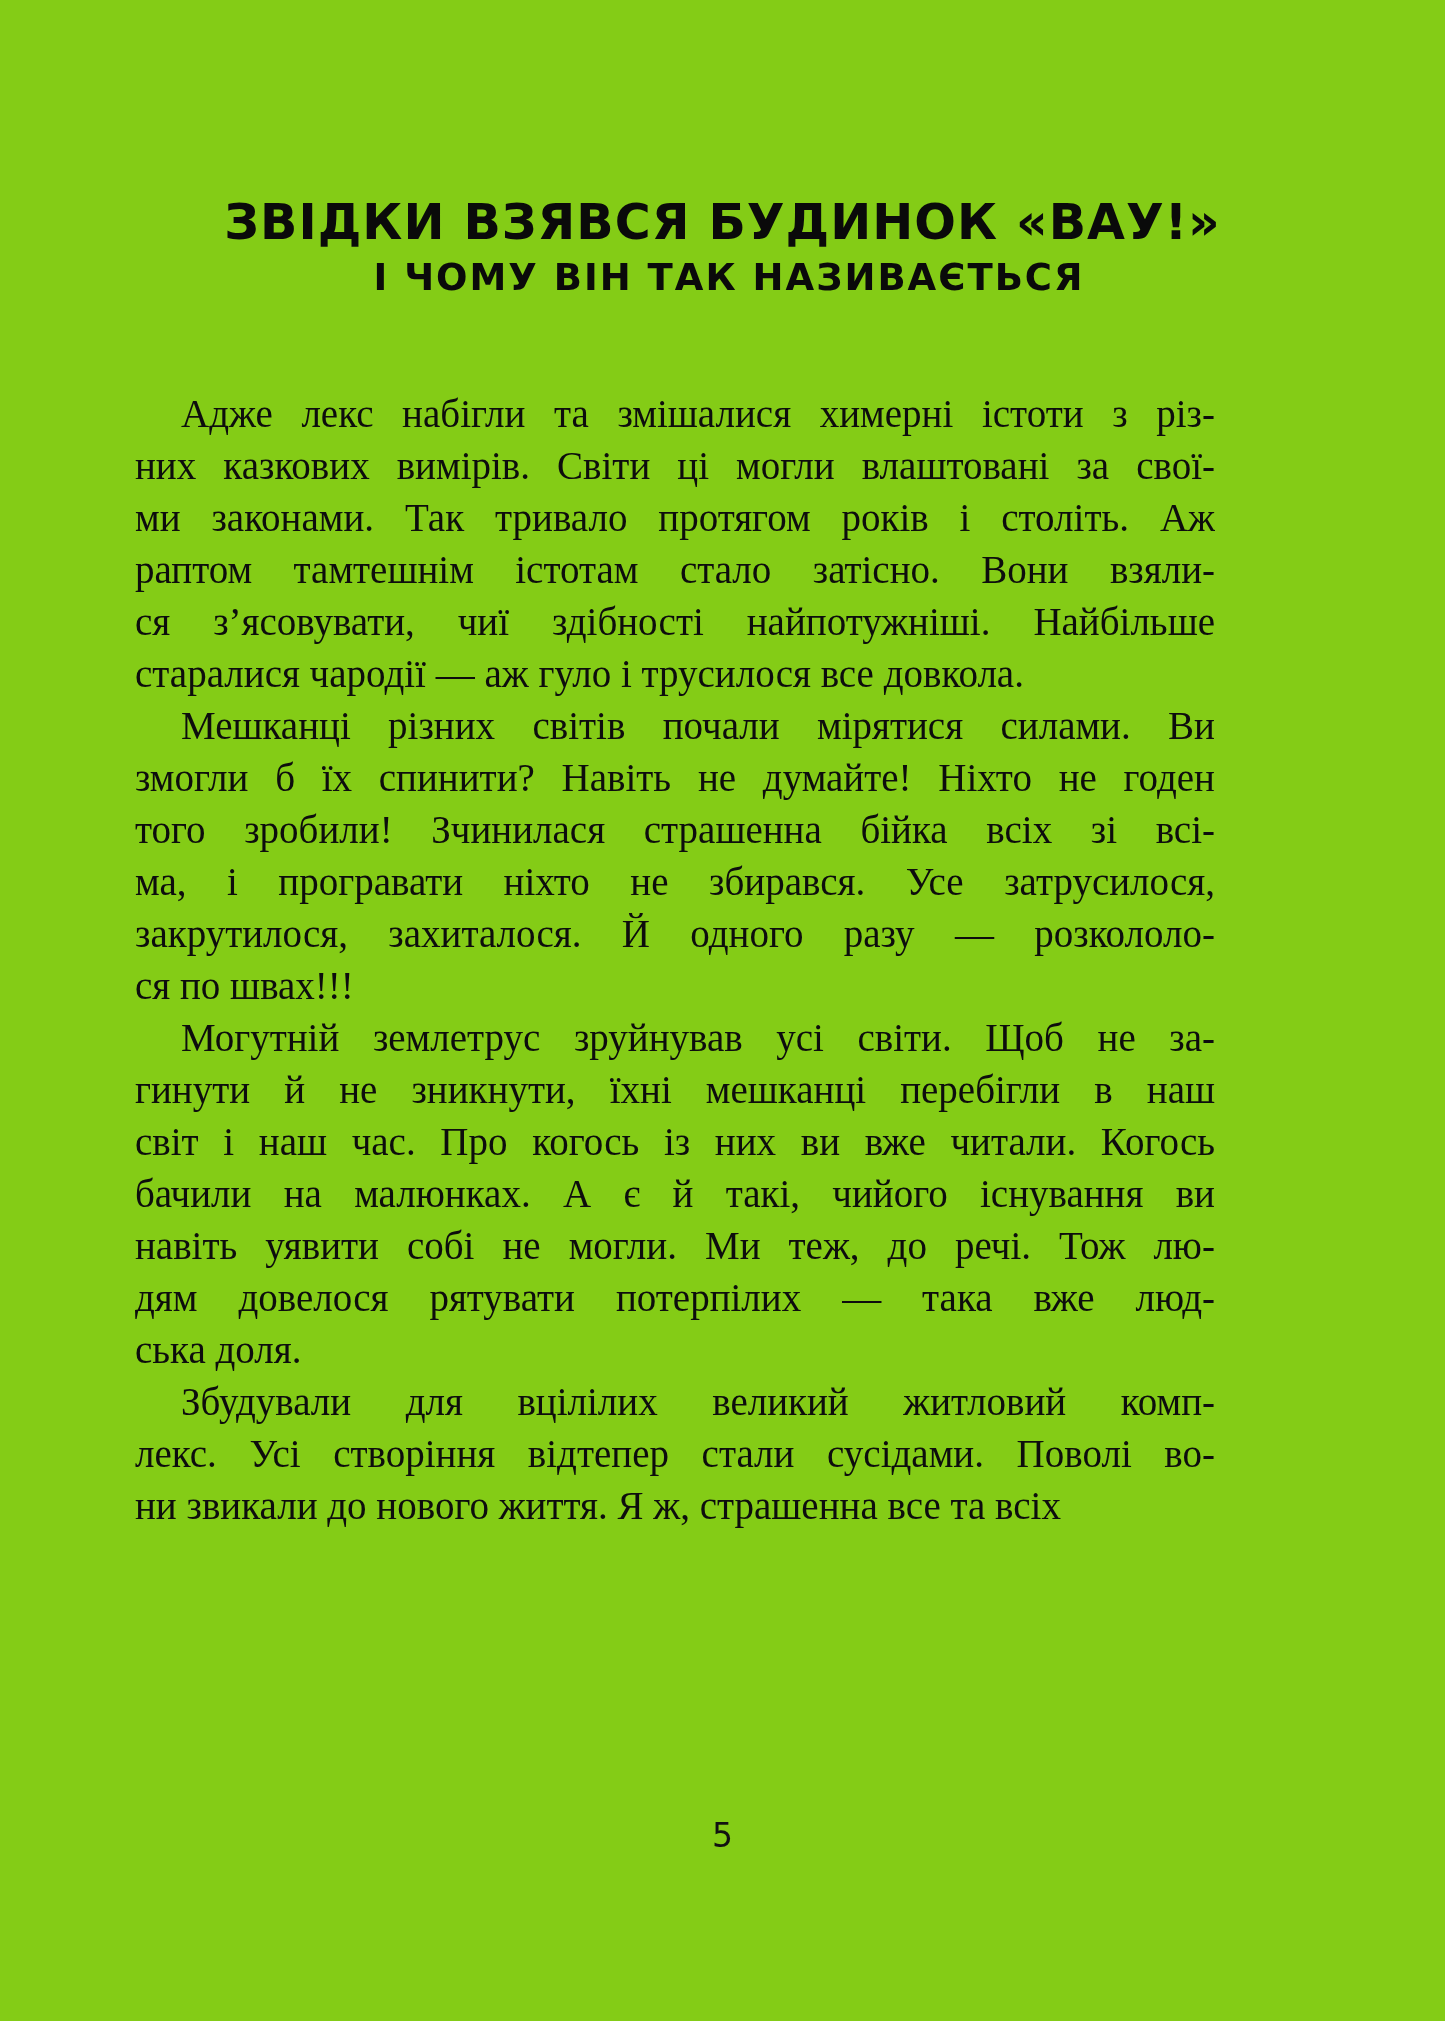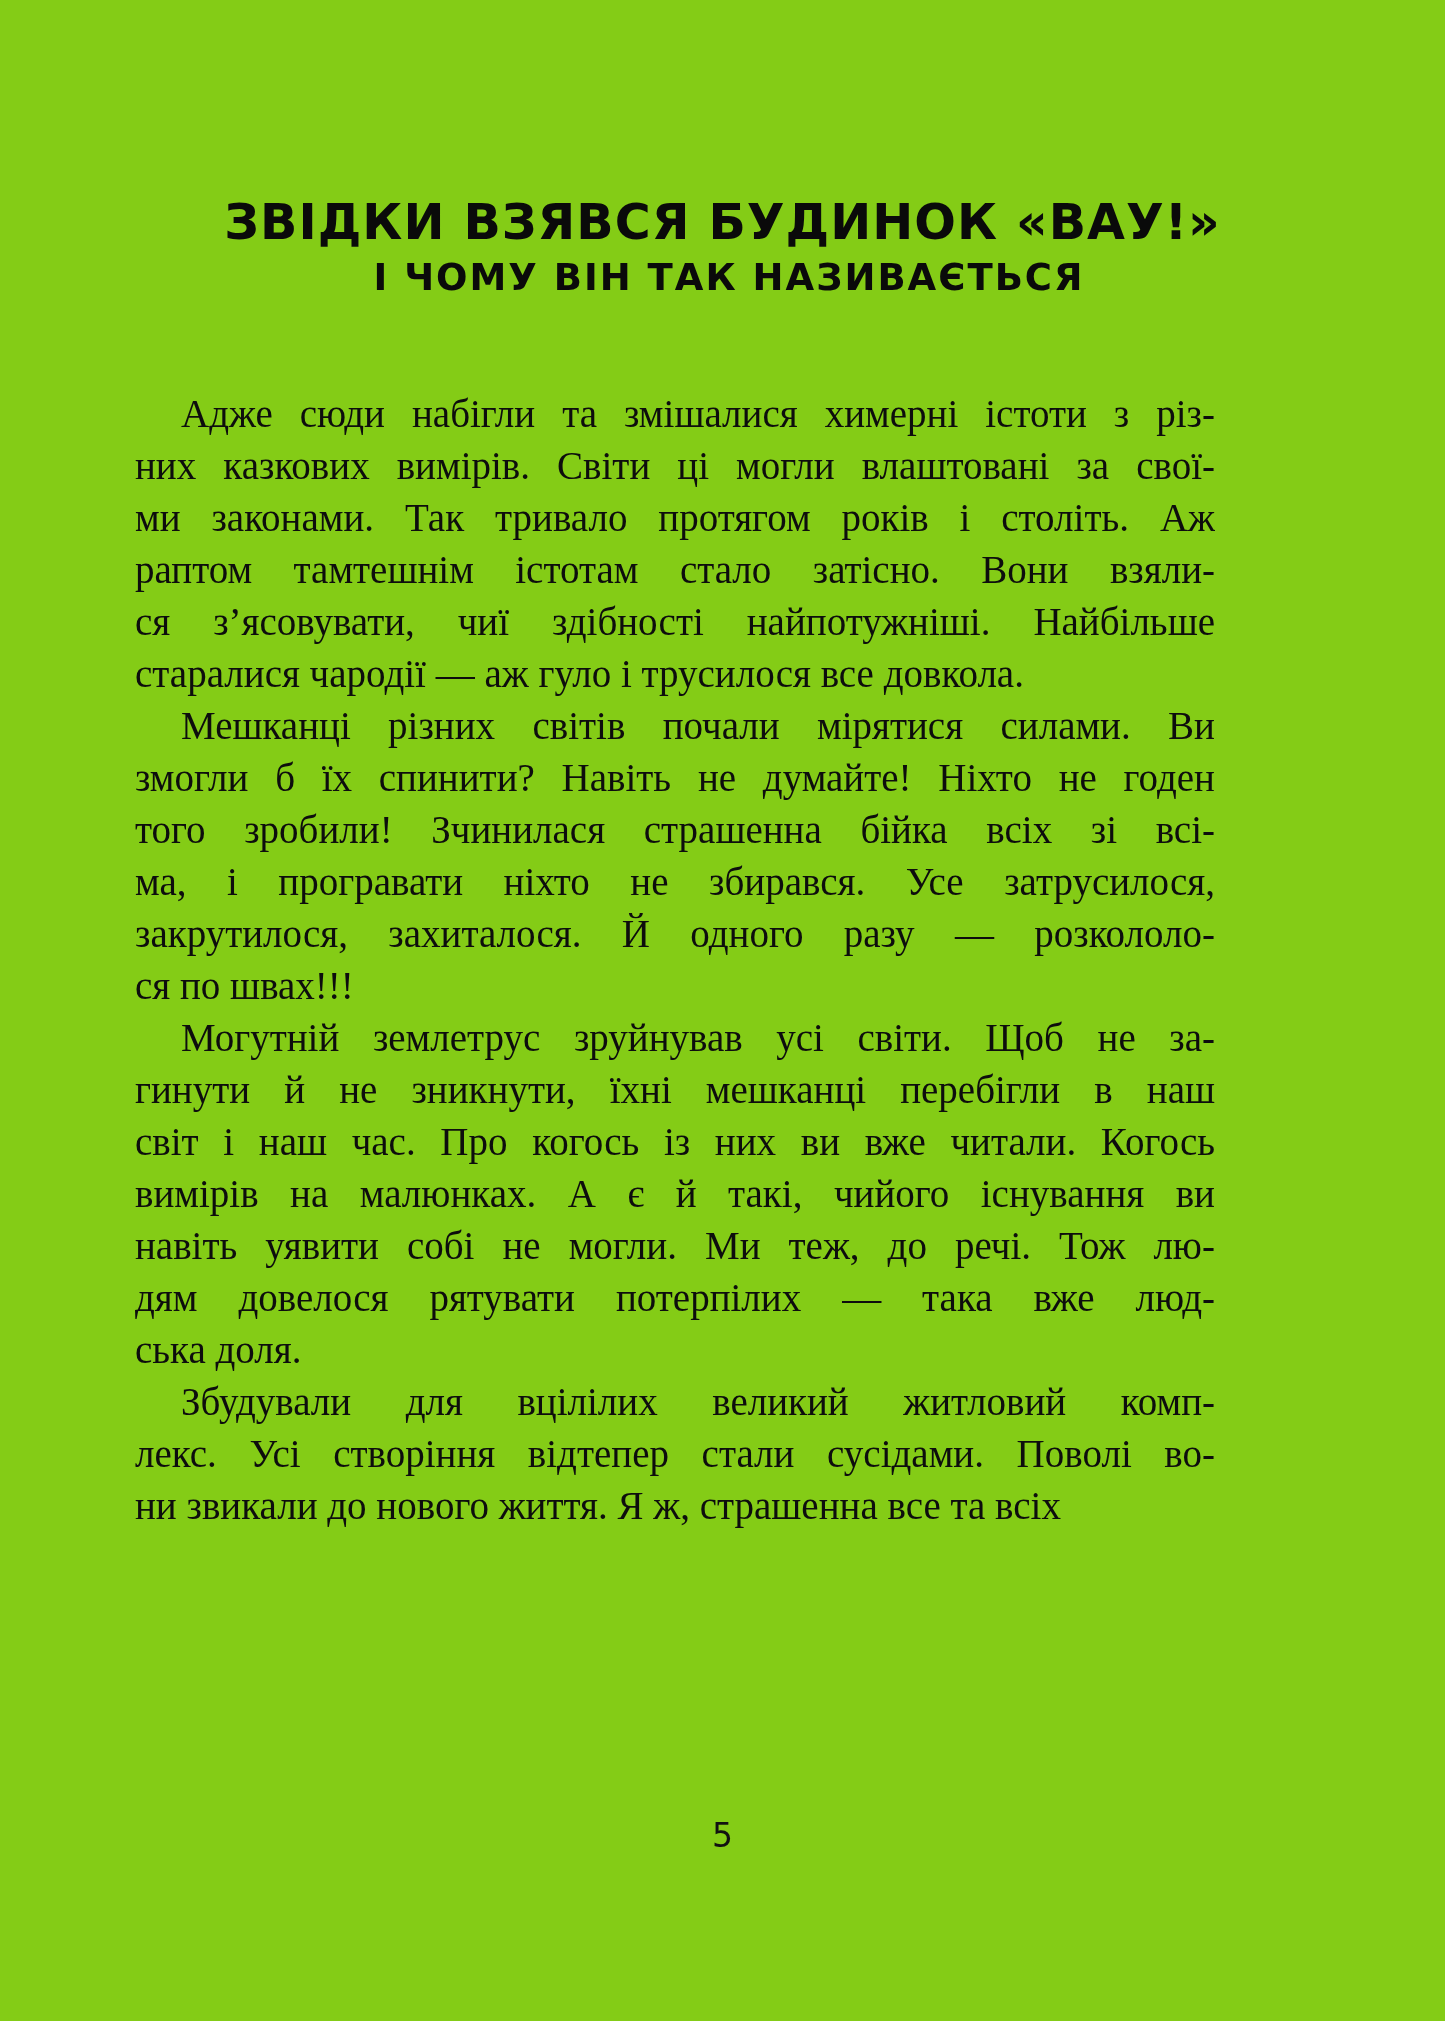--- a/index.html
+++ b/index.html
@@ -82,40 +82,40 @@
 
 <div class="page">
 
   <div class="chapter-title">
     <div class="title-line1">Звідки взявся будинок «Вау!»</div>
     <div class="title-line2">і чому він так називається</div>
   </div>
 
   <div class="body-text">
       <div class="paragraph">
-        <div class="line first">Адже сюди набігли та змішалися химерні істоти з різ-</div>
+        <div class="line first">Адже лекс набігли та змішалися химерні істоти з різ-</div>
         <div class="line">них казкових вимірів. Світи ці могли влаштовані за свої-</div>
         <div class="line">ми законами. Так тривало протягом років і століть. Аж</div>
         <div class="line">раптом тамтешнім істотам стало затісно. Вони взяли-</div>
         <div class="line">ся з’ясовувати, чиї здібності найпотужніші. Найбільше</div>
         <div class="line last">старалися чародії — аж гуло і трусилося все довкола.</div>
       </div>
       <div class="paragraph">
         <div class="line first">Мешканці різних світів почали мірятися силами. Ви</div>
         <div class="line">змогли б їх спинити? Навіть не думайте! Ніхто не годен</div>
         <div class="line">того зробили! Зчинилася страшенна бійка всіх зі всі-</div>
         <div class="line">ма, і програвати ніхто не збирався. Усе затрусилося,</div>
         <div class="line">закрутилося, захиталося. Й одного разу — розкололо-</div>
         <div class="line last">ся по швах!!!</div>
       </div>
       <div class="paragraph">
         <div class="line first">Могутній землетрус зруйнував усі світи. Щоб не за-</div>
         <div class="line">гинути й не зникнути, їхні мешканці перебігли в наш</div>
         <div class="line">світ і наш час. Про когось із них ви вже читали. Когось</div>
-        <div class="line">вимірів на малюнках. А є й такі, чийого існування ви</div>
+        <div class="line">бачили на малюнках. А є й такі, чийого існування ви</div>
         <div class="line">навіть уявити собі не могли. Ми теж, до речі. Тож лю-</div>
         <div class="line">дям довелося рятувати потерпілих — така вже люд-</div>
         <div class="line last">ська доля.</div>
       </div>
       <div class="paragraph">
         <div class="line first">Збудували для вцілілих великий житловий комп-</div>
         <div class="line">лекс. Усі створіння відтепер стали сусідами. Поволі во-</div>
         <div class="line last">ни звикали до нового життя. Я ж, страшенна все та всіх</div>
       </div>
     </div>

